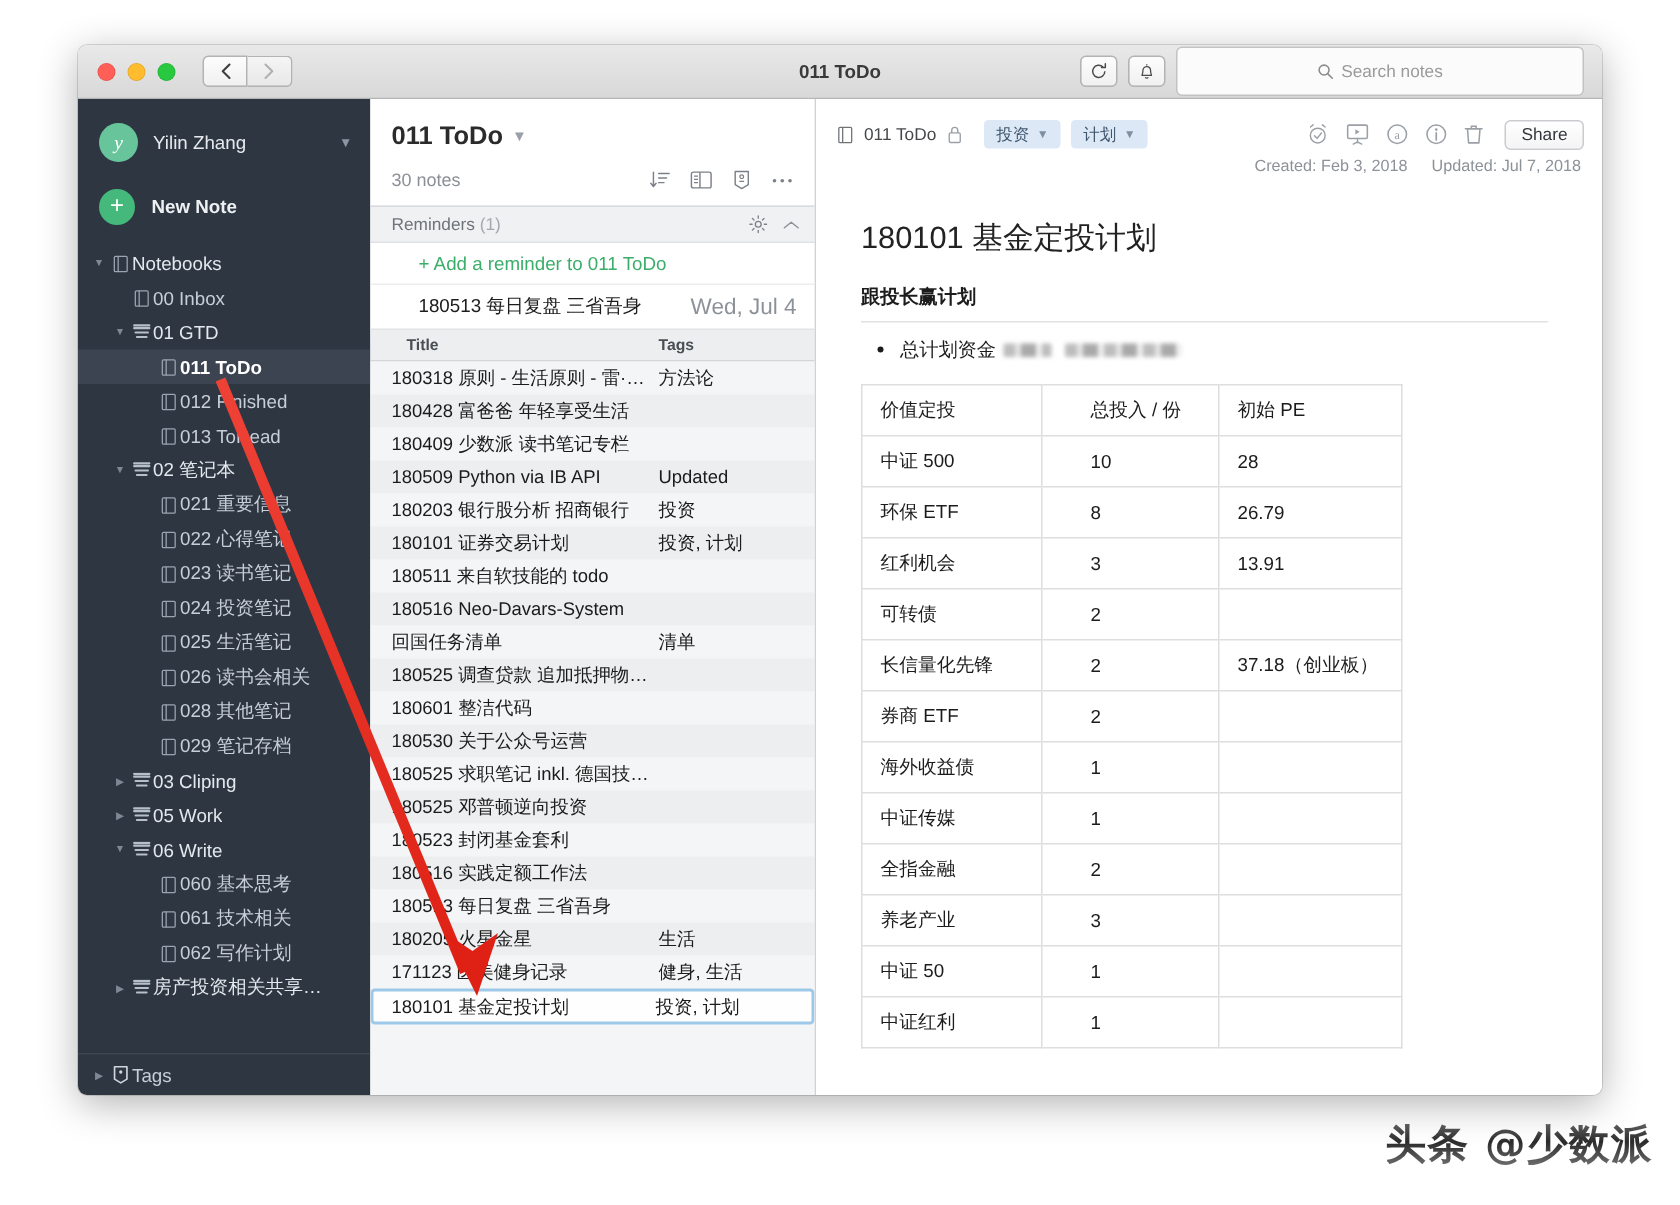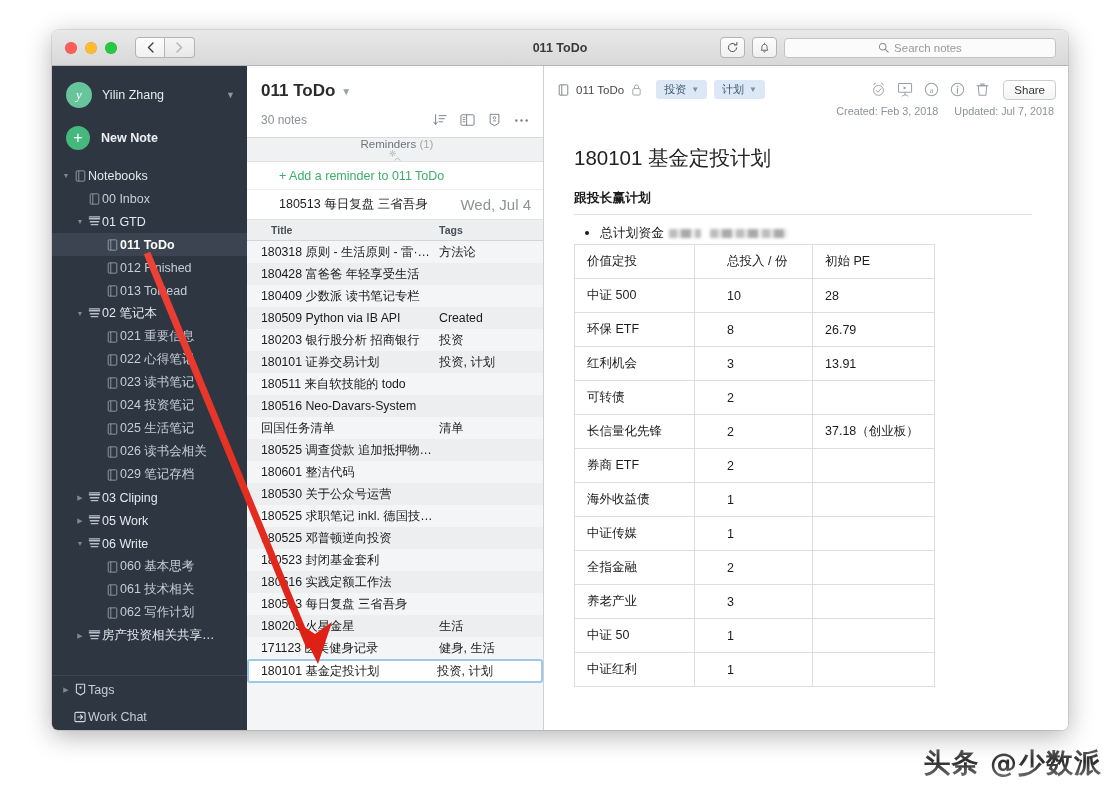--- a/index.html
+++ b/index.html
@@ -53,21 +53,21 @@
   .tbright {
     margin-left: auto; display: flex; align-items: center; gap: 7px; padding-right: 12px;
   }
   .sqbtn {
     width: 25px; height: 21px; border-radius: 4px;
     background: linear-gradient(#fdfdfd,#f0f0f0);
     border: .5px solid #b3b3b3;
     display: flex; align-items: center; justify-content: center;
   }
   .searchbox {
-    width: 272px; height: 20px; border-radius: 4px;
+    width: 272px; height: 33px; border-radius: 4px;
     background: #fbfbfb; border: .5px solid #c3c3c3;
     display: flex; align-items: center; justify-content: center; gap: 5px;
     font-size: 11.5px; color: #9a9a9a;
   }
 
   
   .cols { flex: 1; display: flex; min-height: 0; }
 
   
   .sidebar {
@@ -122,21 +122,21 @@
   }
   .nl-head { background:#fff; padding: 15px 14px 0 14px; }
   .nl-title { font-size: 17px; font-weight: 700; color: #2b2b2b; display: flex; align-items: center; gap: 6px; }
   .nl-title .c { font-size: 10px; color: #9aa0a6; font-weight: 400; }
   .nl-sub { display: flex; align-items: center; margin-top: 12px; padding-bottom: 10px; }
   .nl-count { font-size: 12px; color: #8b9096; flex: 1; }
   .nl-icons { display: flex; align-items: center; gap: 13px; color: #7b8188; }
 
   .rem-bar {
     background: #f0f1f2; border-top: .5px solid #d8dade; border-bottom: .5px solid #dfe1e4;
-    height: 25px; display: flex; align-items: center; padding: 0 10px 0 14px; flex-direction: column;
+    height: 25px; display: flex; align-items: center; padding: 0 10px 0 14px;
   }
   .rem-bar .t { font-size: 11.5px; color: #6e747b; flex: 1; }
   .rem-bar .t span.n { color: #a2a8ae; }
   .rem-add {
     background: #fff; height: 28px; display: flex; align-items: center;
     padding-left: 32px; font-size: 12.5px; color: #3cae6b; font-weight: 500;
     border-bottom: .5px solid #ededed;
   }
   .rem-item {
     background: #fff; height: 30px; display: flex; align-items: center;
@@ -196,21 +196,21 @@
   .np-h3 { font-size: 12.8px; font-weight: 700; color: #1c1c1c; padding: 14px 0 7px 0; }
   .np-rule { border: none; border-top: 1px solid #e1e2e4; margin: 0 0 8px 0; }
   .np-ul { list-style: disc; padding-left: 26px; }
   .np-ul li { font-size: 12.8px; color: #1c1c1c; padding: 2px 0; }
   .redact {
     display: inline-block; vertical-align: middle; height: 9px;
     background: repeating-linear-gradient(90deg,#bdbdbd 0 8px,#e4e4e4 8px 12px,#a9a9a9 12px 22px,#efefef 22px 26px);
     filter: blur(1.4px); margin-left: 5px; border-radius: 1px;
   }
 
-  table.nt { border-collapse: collapse; margin-top: 0; width: 360px; table-layout: fixed; }
+  table.nt { border-collapse: collapse; margin-top: 12px; width: 360px; table-layout: fixed; }
   table.nt td { border: 1px solid #dcdee0; height: 34px; padding: 0 12px; font-size: 12.5px; color: #1c1c1c; vertical-align: middle; }
   table.nt td.col1 { width: 120px; }
   table.nt td.col2 { width: 118px; padding-left: 32px; }
   table.nt td.col3 { width: 122px; }
 
   
   .arrow { position: absolute; left: 0; top: 0; pointer-events: none; }
 
   
   .wm {
@@ -417,20 +417,30 @@
               <span class="tx">026 读书会相关</span>
             </div>
             <div class="trow lvl2">
               <span class="disc"></span>
               <span class="ic">
                 <svg width="11" height="12" viewBox="0 0 12 14">
                   <rect x="1" y="1" width="10" height="12" rx="1" stroke="#9aa5b1" stroke-width="1" fill="none"></rect>
                   <path d="M4 1v12" stroke="#9aa5b1" stroke-width="1"></path>
                 </svg>
               </span>
+              <span class="tx">028 其他笔记</span>
+            </div>
+            <div class="trow lvl2">
+              <span class="disc"></span>
+              <span class="ic">
+                <svg width="11" height="12" viewBox="0 0 12 14">
+                  <rect x="1" y="1" width="10" height="12" rx="1" stroke="#9aa5b1" stroke-width="1" fill="none"></rect>
+                  <path d="M4 1v12" stroke="#9aa5b1" stroke-width="1"></path>
+                </svg>
+              </span>
               <span class="tx">029 笔记存档</span>
             </div>
             <div class="trow lvl1 head">
               <span class="disc">▶</span>
               <span class="ic">
                 <svg width="13" height="12" viewBox="0 0 14 13">
                   <path d="M1.5 3h11M2.5 6.2h9M3.5 9.4h7" stroke="#b6c0cb" stroke-width="1.5" stroke-linecap="round"></path>
                   <path d="M1.5 1h11" stroke="#b6c0cb" stroke-width="1.5" stroke-linecap="round"></path>
                 </svg>
               </span>
@@ -501,30 +511,20 @@
         <div class="sbfooter" id="sbfooter">
             <div class="trow lvl0">
               <span class="disc">▶</span>
               <span class="ic">
                 <svg width="11" height="13" viewBox="0 0 12 14">
                   <path d="M1.5 1.2h9v9l-4.5 2.7L1.5 10.2z" stroke="#cfd6de" stroke-width="1.2" fill="none" stroke-linejoin="round"></path>
                   <circle cx="6" cy="5" r="1.2" fill="#cfd6de"></circle>
                 </svg>
               </span>
               <span class="tx">Tags</span>
-            </div>
-            <div class="trow lvl0">
-              <span class="disc"></span>
-              <span class="ic">
-                <svg width="12" height="12" viewBox="0 0 13 13">
-                  <rect x="1" y="1.5" width="11" height="10" rx="1.3" stroke="#cfd6de" stroke-width="1.2" fill="none"></rect>
-                  <path d="M4 6.5h5M7 4.2l2.2 2.3L7 8.8" stroke="#cfd6de" stroke-width="1.2" fill="none" stroke-linecap="round" stroke-linejoin="round"></path>
-                </svg>
-              </span>
-              <span class="tx">Work Chat</span>
             </div>
           </div>
       </div>
 
       <div class="notelist">
         <div class="nl-head">
           <div class="nl-title">
             <span>011 ToDo</span>
             <span class="c">▼</span>
           </div>
@@ -587,21 +587,21 @@
             <div class="nrow">
               <div class="c1">180428 富爸爸 年轻享受生活</div>
               <div class="c2"></div>
             </div>
             <div class="nrow">
               <div class="c1">180409 少数派 读书笔记专栏</div>
               <div class="c2"></div>
             </div>
             <div class="nrow">
               <div class="c1">180509 Python via IB API</div>
-              <div class="c2">Created</div>
+              <div class="c2">Updated</div>
             </div>
             <div class="nrow">
               <div class="c1">180203 银行股分析 招商银行</div>
               <div class="c2">投资</div>
             </div>
             <div class="nrow">
               <div class="c1">180101 证券交易计划</div>
               <div class="c2">投资, 计划</div>
             </div>
             <div class="nrow">

